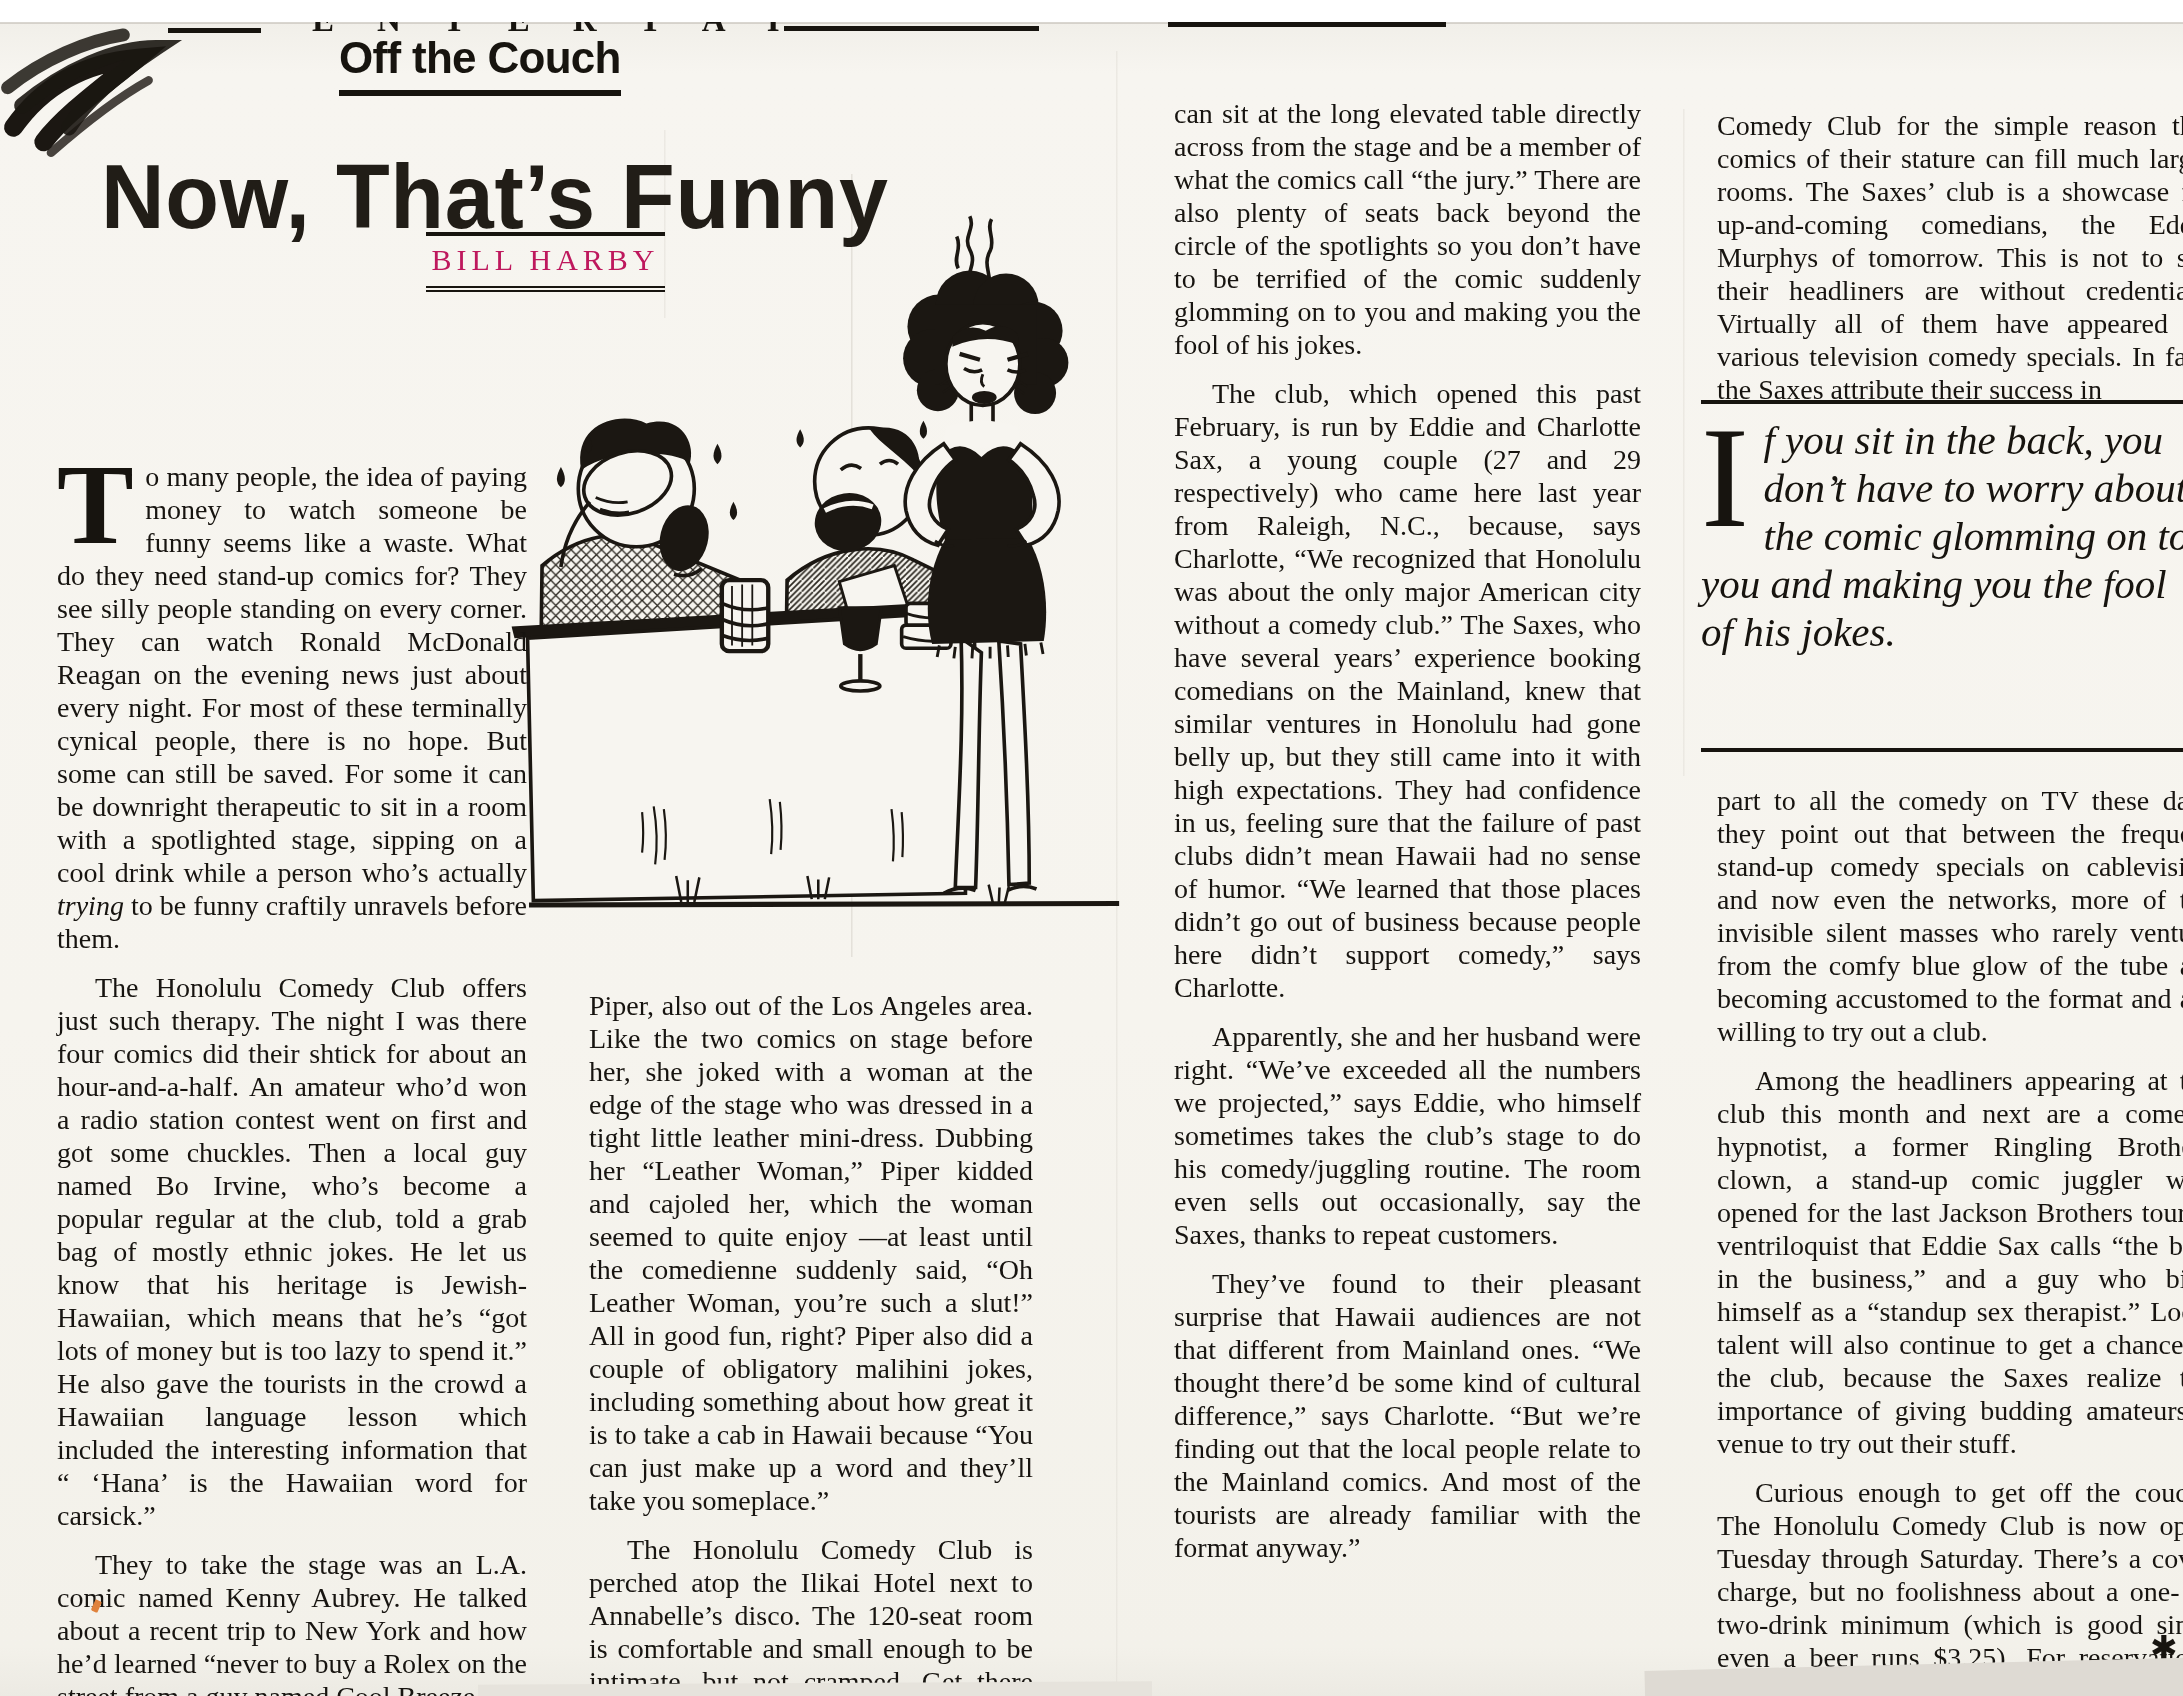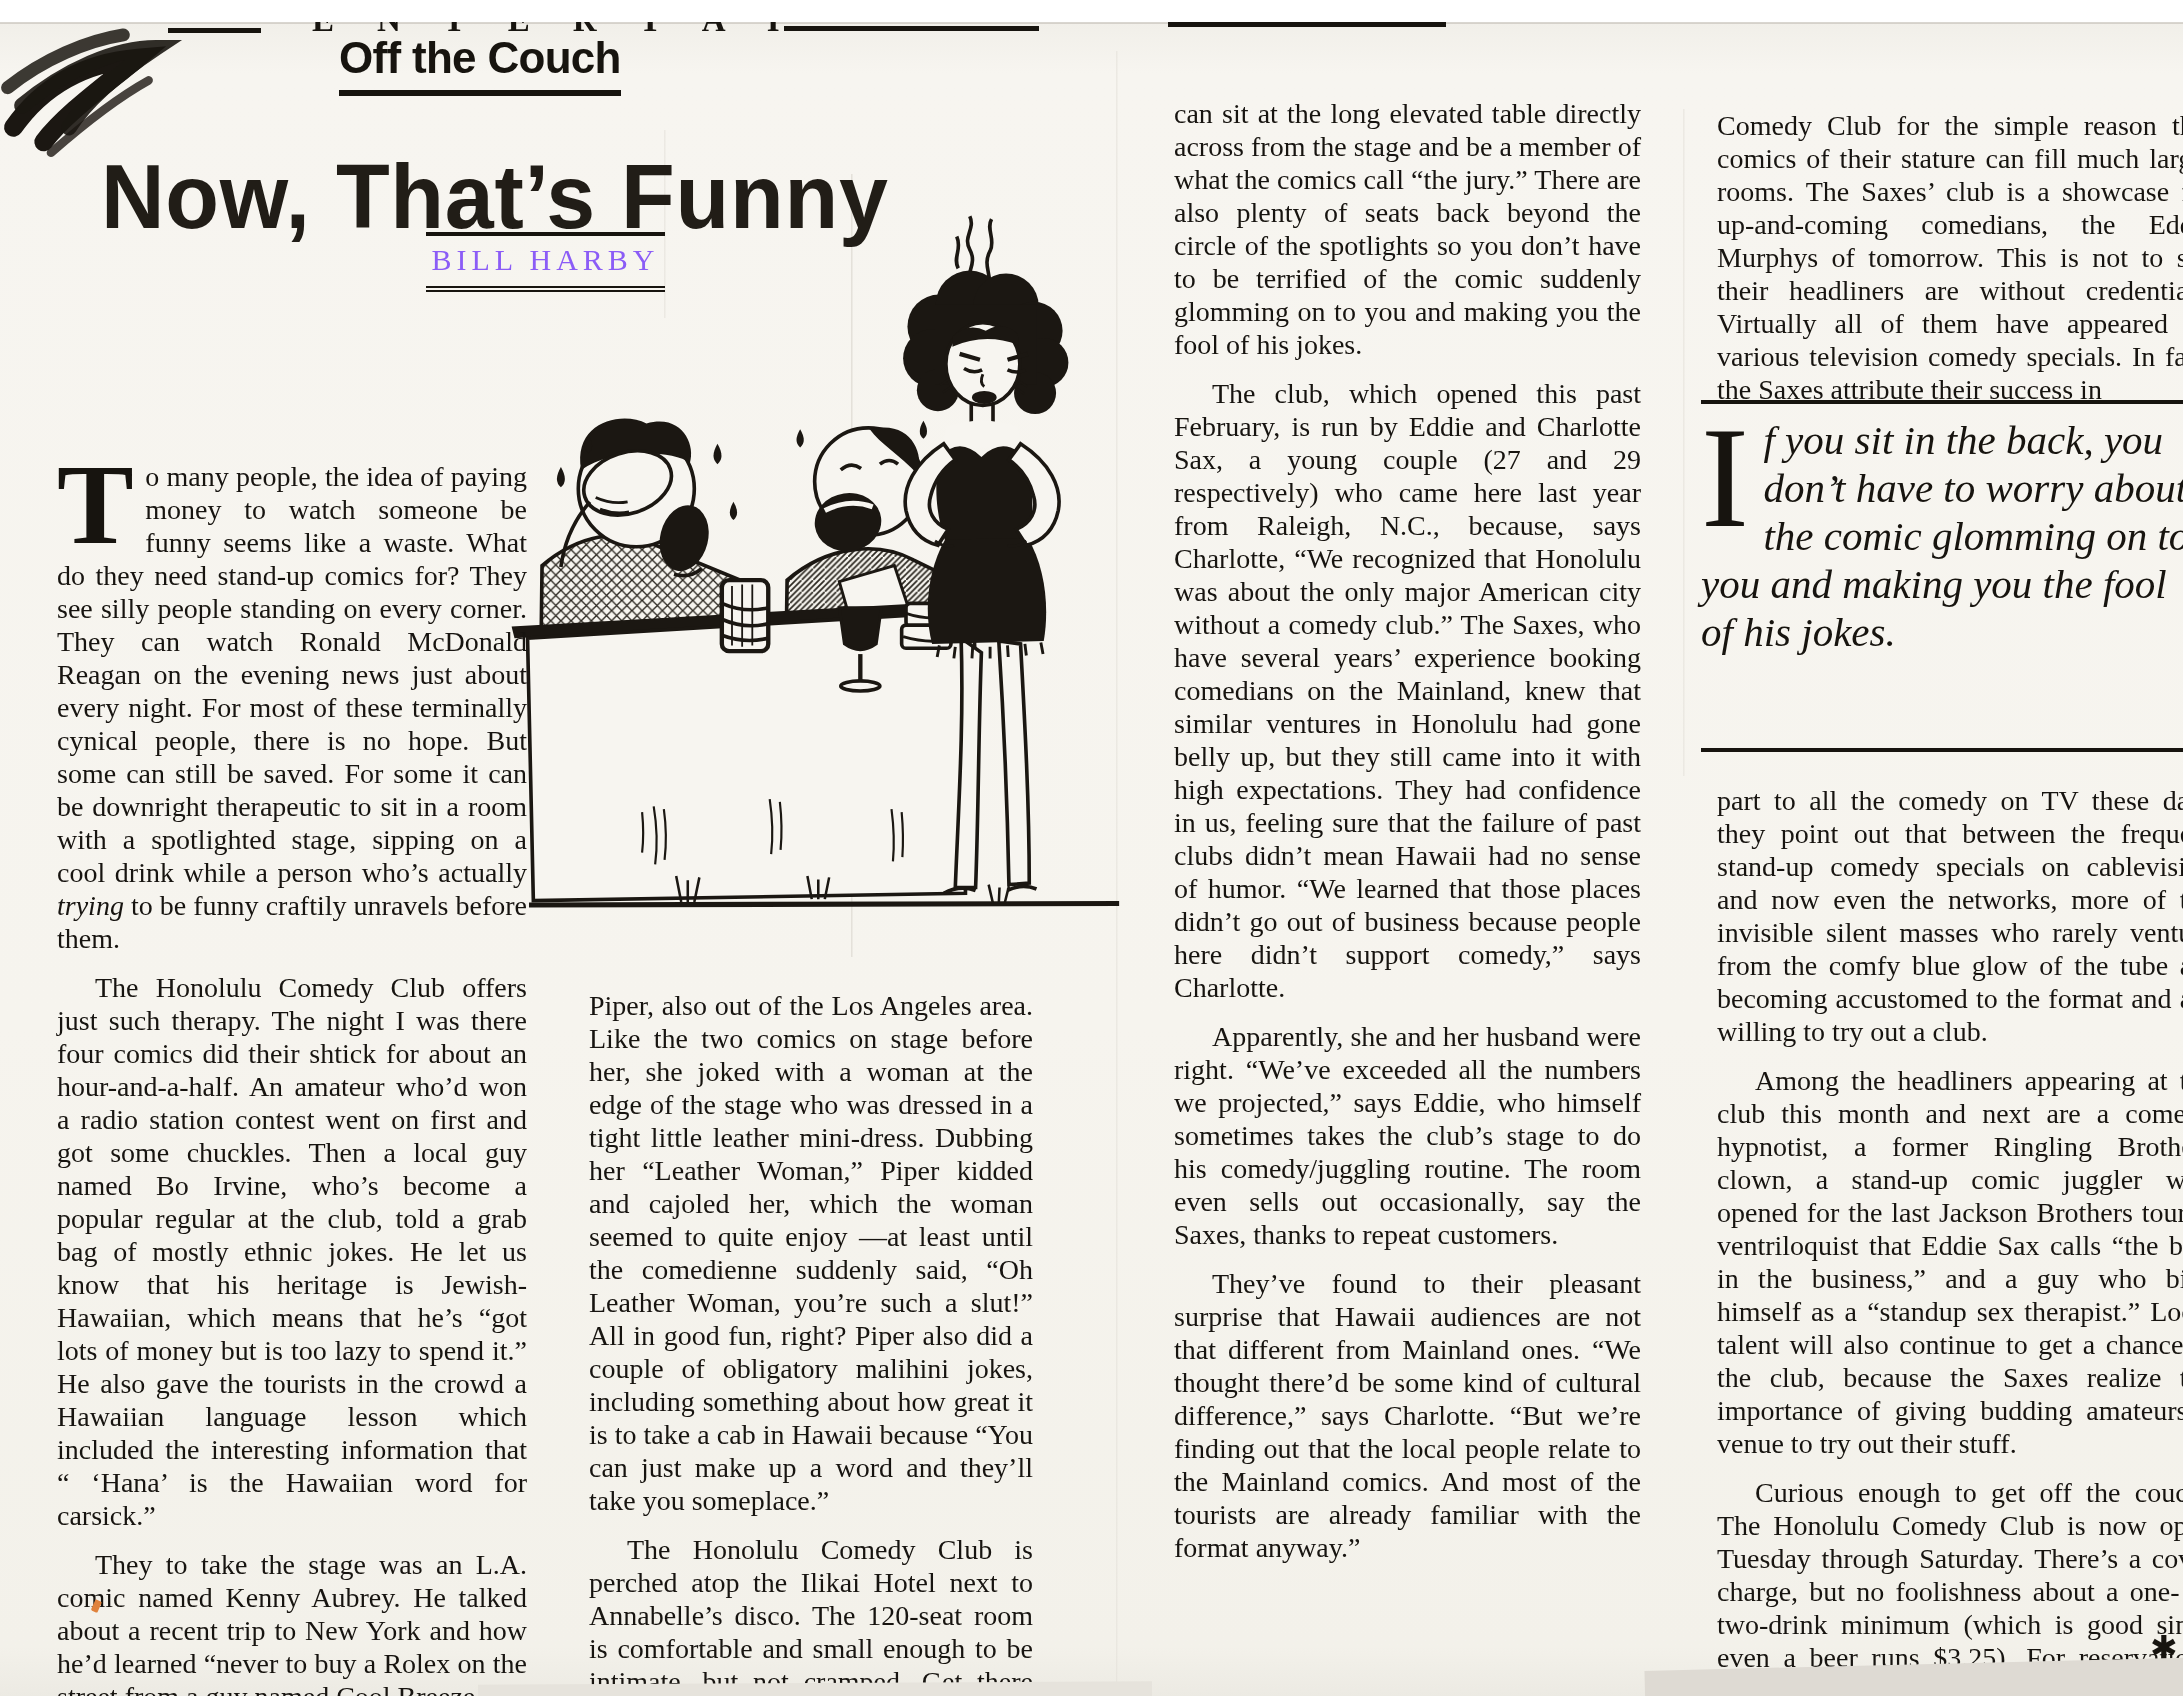--- a/index.html
+++ b/index.html
@@ -21,21 +21,21 @@
       font-family:"Liberation Serif",serif;font-size:33px;font-weight:bold;letter-spacing:17.4px;color:#17140f;white-space:nowrap;}
 
   .kicker{position:absolute;left:339px;top:33px;font-family:"Liberation Sans",sans-serif;
           font-weight:700;font-size:44px;letter-spacing:-0.7px;color:#17140f;
           border-bottom:6.5px solid #17140f;padding-bottom:7.2px;}
   .headline{position:absolute;left:101px;top:145px;font-family:"Liberation Sans",sans-serif;
             font-weight:700;font-size:88px;letter-spacing:0.7px;color:#211d17;white-space:nowrap;transform:scaleY(1.03);transform-origin:left top;}
   .byline-box{position:absolute;left:426px;top:232px;width:239px;text-align:center;
               border-top:4.3px solid #17140f;border-bottom:6.5px double #17140f;
               padding:7.2px 0 8.7px 0;font-family:"Liberation Serif",serif;
-              font-size:30px;letter-spacing:5px;color:#8b5cf6;}
+              font-size:30px;letter-spacing:5px;color:#be185d;}
 
   .col{position:absolute;text-align:justify;font-size:28px;line-height:33px;color:#171410;}
   .col p{margin:16px;}
   .ind{text-indent:38px;}
   .dropcap{float:left;font-family:"Liberation Serif",serif;font-weight:bold;
            font-size:115px;line-height:81px;padding:4.3px 11.6px 0 0;color:#17140f;}
   .pq-rule{position:absolute;left:1701px;width:483px;height:4.3px;background:#17140f;}
   .pullquote{position:absolute;left:1701px;top:416px;width:507px;
              font-family:"Liberation Serif",serif;font-style:italic;
              font-size:41px;line-height:48px;color:#17140f;text-align:left;}

